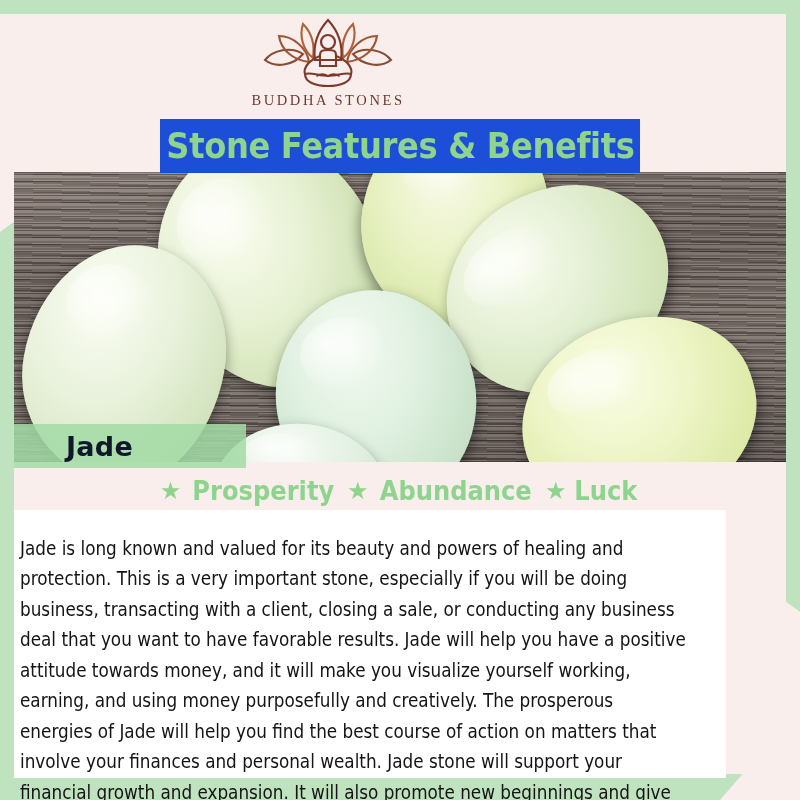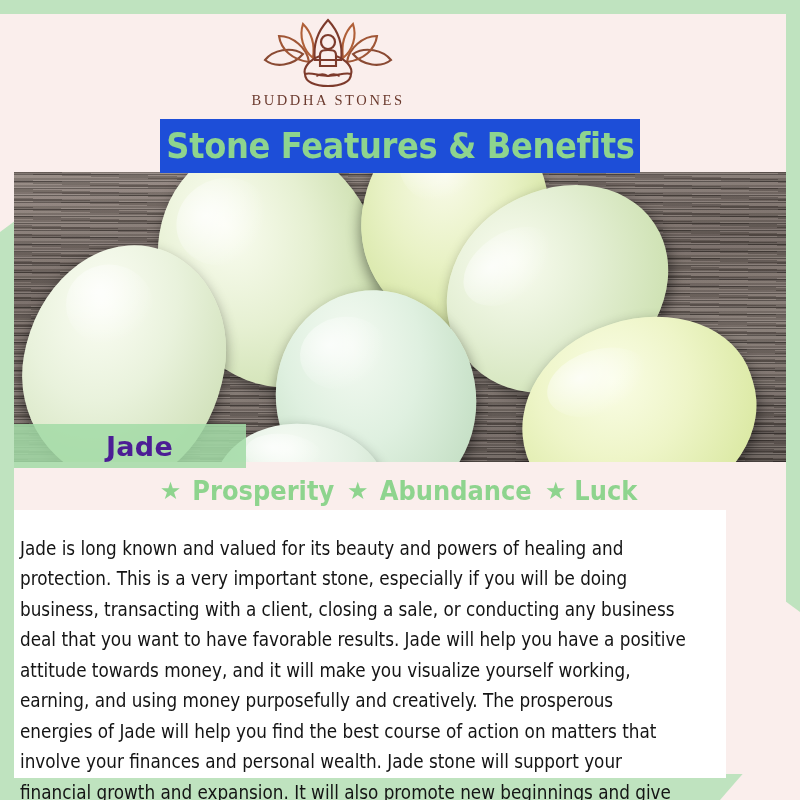--- a/index.html
+++ b/index.html
@@ -133,22 +133,22 @@
   #jade-bar {
     position: absolute;
     left: 14px; top: 424px;
     width: 232px; height: 44px;
     background: rgba(163, 219, 166, 0.86);
     z-index: 5;
     display: flex;
     align-items: center;
   }
   #jade-label {
-    margin-left: 92px;
-    color: #4c1d95;
+    margin-left: 52px;
+    color: #0f172a;
     font-family: "DejaVu Sans", sans-serif;
     font-weight: bold;
     font-size: 27px;
     letter-spacing: 0.3px;
   }
 
   
   #benefits {
     position: absolute;
     left: 14px; top: 476px;

